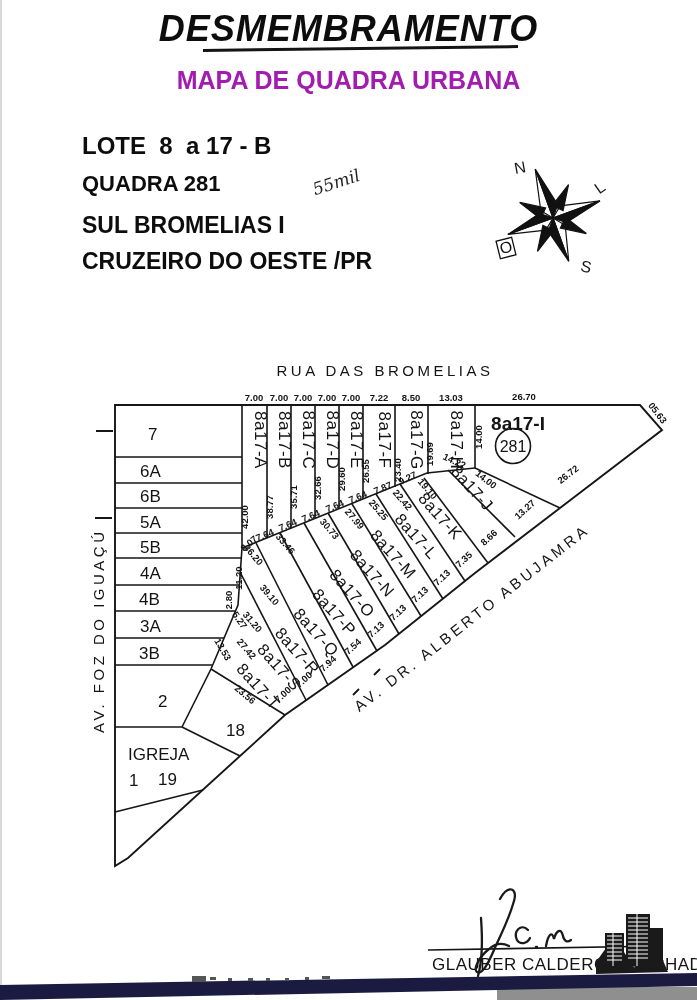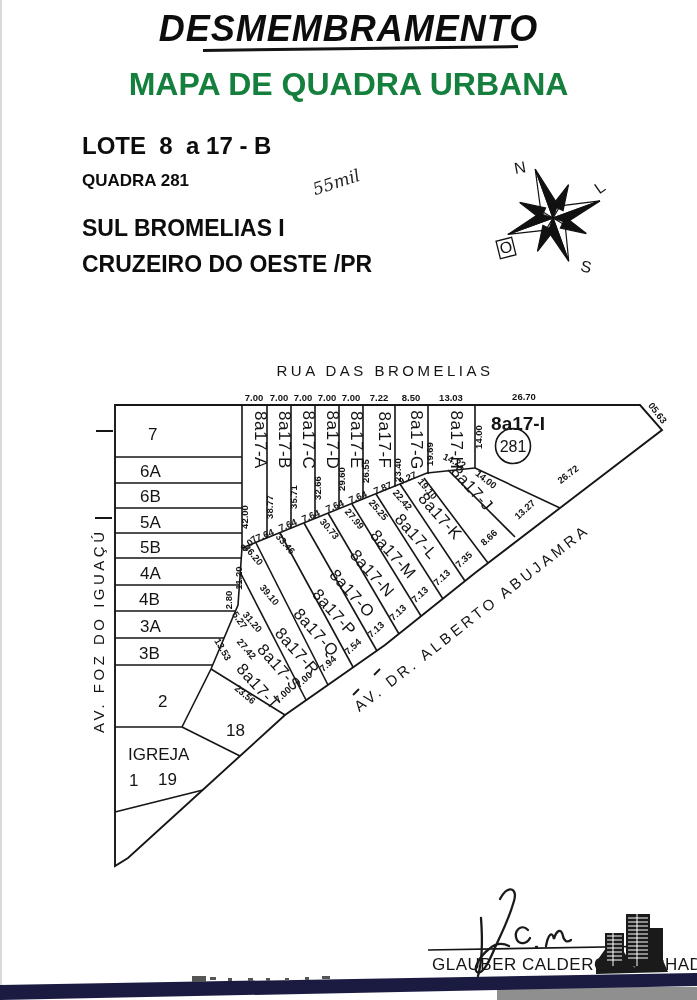--- a/index.html
+++ b/index.html
@@ -5,26 +5,26 @@
   html,body{margin:0;padding:0;background:#ffffff;}
   #page{position:relative;width:697px;height:1000px;background:#fff;overflow:hidden;
         font-family:"Liberation Sans",sans-serif;color:#111;}
   .edge{position:absolute;left:0;top:0;width:2px;height:1000px;background:#d9d9d9;}
   
   #title{position:absolute;left:0;top:8px;width:697px;text-align:center;
          font-size:36px;font-weight:bold;font-style:italic;letter-spacing:1px;color:#0d0d0d;}
   #title-underline{position:absolute;left:203px;top:47px;width:315px;height:3px;background:#141414;
          transform:rotate(-0.7deg);}
   #subtitle{position:absolute;left:0;top:66px;width:697px;text-align:center;
-         font-size:32px;font-weight:bold;color:#15803d;}
+         font-size:25px;font-weight:bold;color:#a21caf;}
   .info{position:absolute;left:82px;top:132px;font-weight:bold;color:#0d0d0d;}
   .info div{white-space:pre;}
   .i1{font-size:24px;margin-bottom:11px;}
   .i2{font-size:24px;margin-bottom:6px;}
-  .i3{font-size:17px;margin-bottom:24px;}
+  .i3{font-size:22px;margin-bottom:15px;}
   .i4{font-size:23px;margin-bottom:9px;}
   .i5{font-size:23px;}
   #note55{position:absolute;left:312px;top:172px;font-family:"DejaVu Serif",serif;
           font-style:italic;font-size:17px;transform:rotate(-18deg);color:#222;}
   
   svg text{font-family:"Liberation Sans",sans-serif;fill:#141414;}
   .dim{font-size:9.5px;font-weight:bold;}
   .lotv{font-size:17px;font-weight:500;letter-spacing:0.5px;}
   .bandlot{font-size:16.5px;font-weight:500;letter-spacing:0.5px;}
   .leftlot{font-size:17px;}

